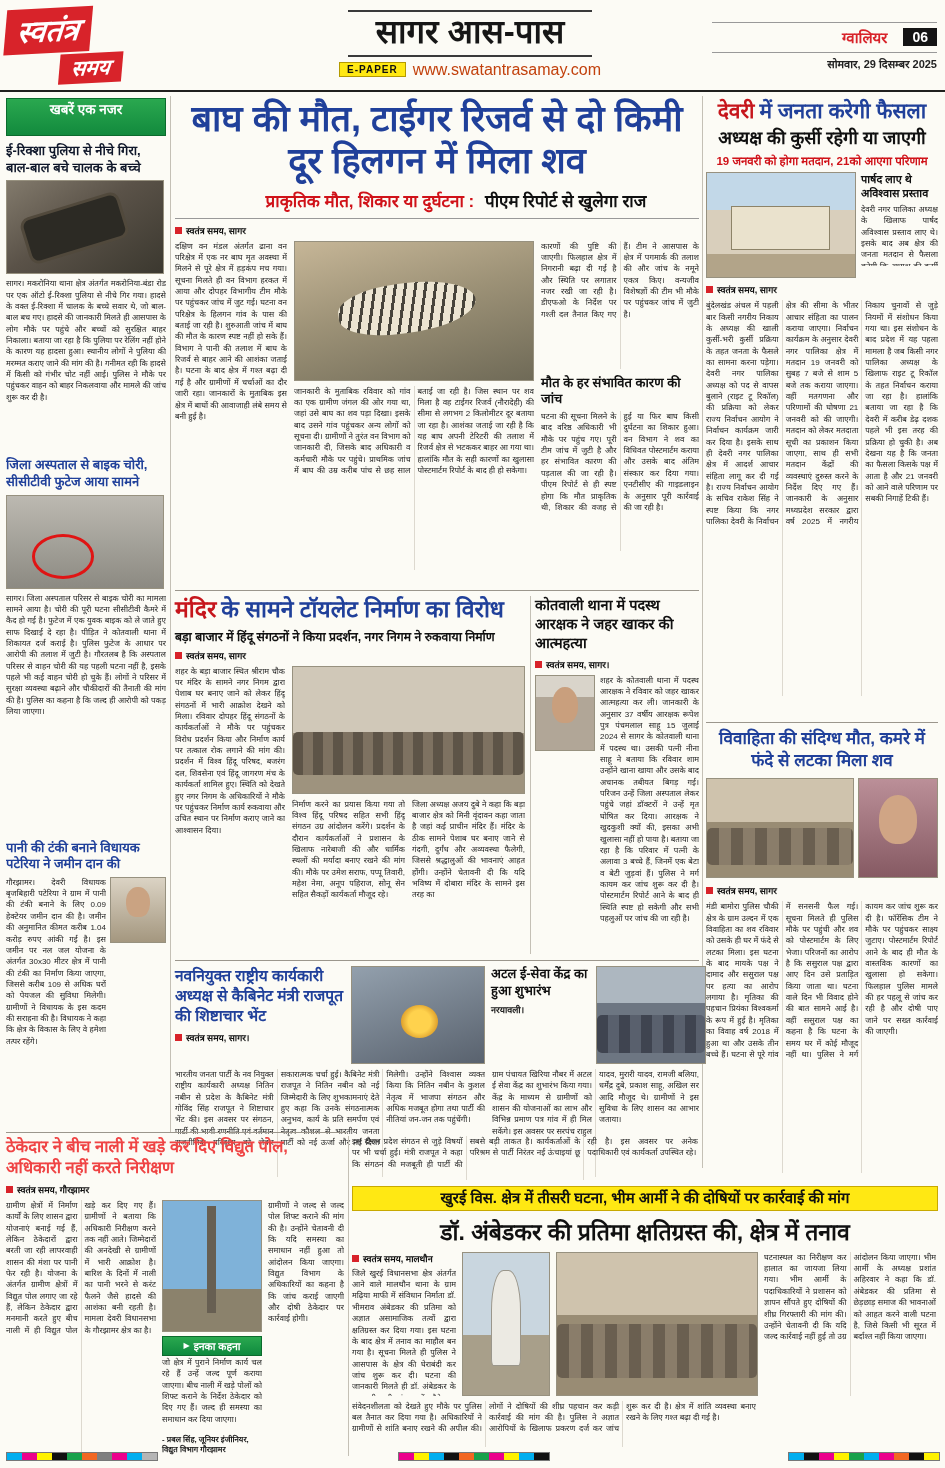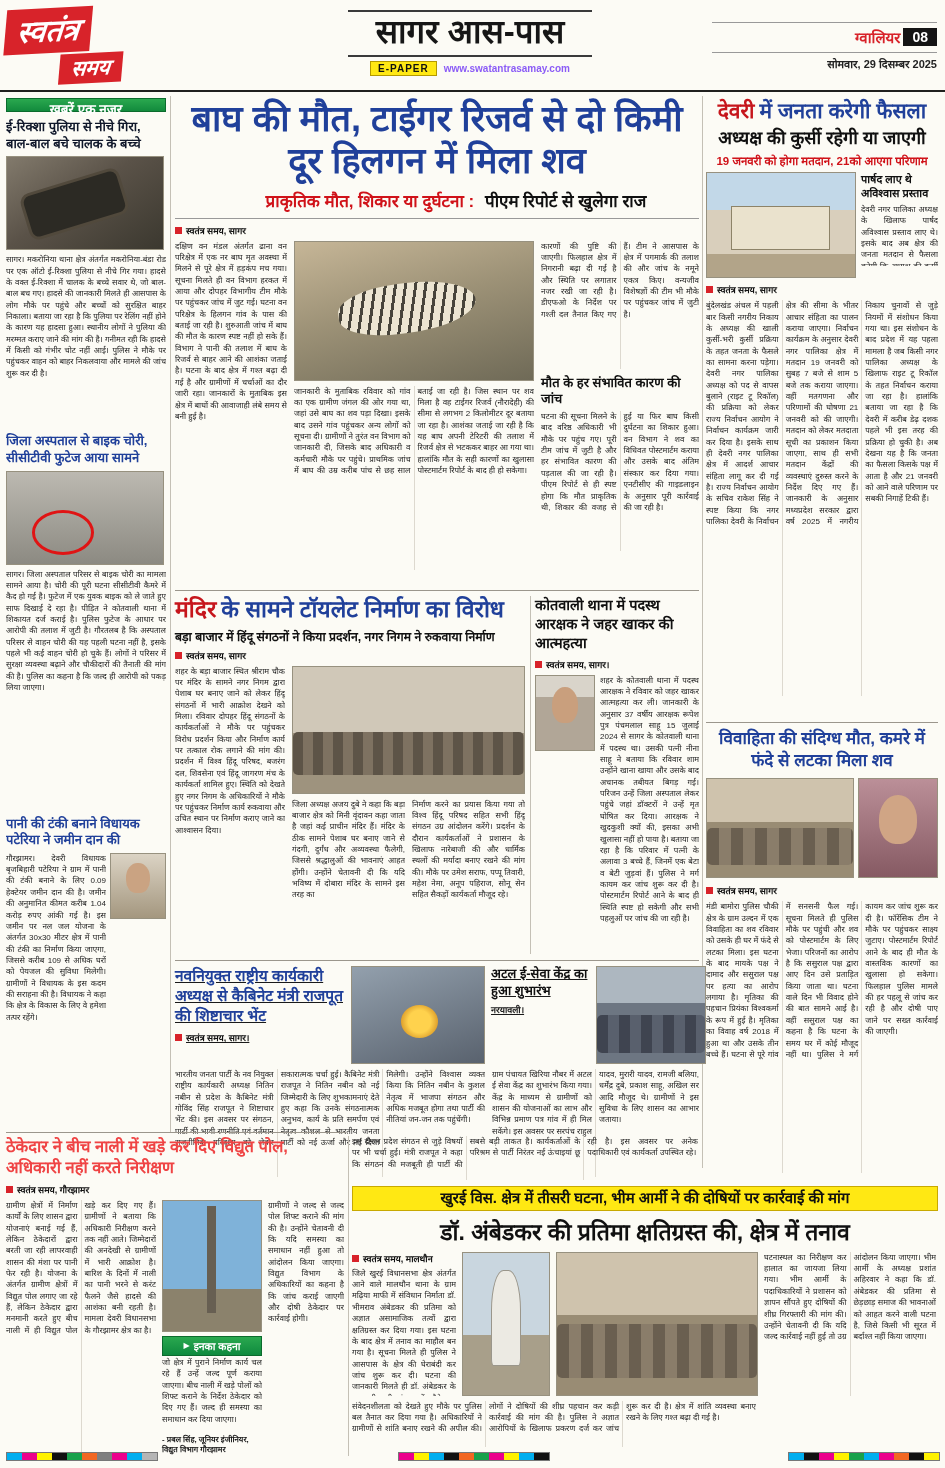--- a/index.html
+++ b/index.html
@@ -18,23 +18,23 @@
   .logo .l1{display:inline-block;background:#d8232a;color:#fff;font-weight:bold;font-style:italic;
     font-size:30px;padding:1px 12px 3px;transform:skewX(-8deg);}
   .logo .l2{display:inline-block;background:#d8232a;color:#fff;font-weight:bold;font-style:italic;
     font-size:21px;padding:0 12px 2px;margin:2px 0 0 52px;transform:skewX(-8deg);}
   .m-center{position:absolute;left:235px;top:10px;width:470px;text-align:center;}
   .m-title{display:inline-block;font-size:33px;font-weight:bold;color:#161616;
     border-top:2px solid #3a3a3a;border-bottom:2px solid #3a3a3a;padding:1px 28px 4px;line-height:1.15;}
   .epaper-row{margin-top:4px;display:flex;justify-content:center;align-items:center;gap:7px;}
   .epaper-chip{background:#ffe813;border:1px solid #b49a00;color:#111;font-size:10px;font-weight:bold;
     letter-spacing:1px;padding:1px 7px;}
-  .site{font-size:10px;font-weight:bold;color:#8b5cf6;}
+  .site{font-size:16px;font-weight:normal;color:#c2410c;}
   .m-right{position:absolute;right:8px;top:22px;width:225px;text-align:right;}
-  .ed-row{border-top:1px solid #999;padding-top:4px;display:flex;justify-content:flex-end;align-items:center;gap:3px;}
+  .ed-row{border-top:1px solid #999;padding-top:4px;display:flex;justify-content:flex-end;align-items:center;gap:16px;}
   .ed-city{color:#d8232a;font-size:15px;font-weight:bold;}
   .pg-chip{background:#141414;color:#fff;font-size:14px;font-weight:bold;padding:1px 9px;}
   .date-row{margin-top:5px;border-top:1px solid #999;padding-top:3px;font-size:11px;font-weight:bold;color:#222;}
 
   
   .body-text{font-size:8px;line-height:1.42;text-align:justify;color:#242424;overflow:hidden;}
   .cols2{column-count:2;column-gap:7px;column-rule:1px solid #ddd9cf;}
   .cols3{column-count:3;column-gap:7px;column-rule:1px solid #ddd9cf;}
   .byline{display:flex;align-items:center;gap:4px;font-weight:bold;font-size:9px;color:#111;}
   .byline .sq{width:7px;height:7px;background:#d8232a;flex:0 0 auto;}
@@ -76,21 +76,21 @@
   .ph-crowd2::after{content:"";position:absolute;left:0;bottom:12%;width:100%;height:38%;
     background:repeating-linear-gradient(90deg,#6a5f50 0 12px,#8a7d6a 12px 24px);border-radius:5px;}
   .ph-pole{background:linear-gradient(180deg,#7fb2d9 0 68%,#8b826c 68%);}
   .ph-pole::after{content:"";position:absolute;left:45%;top:4%;width:9%;height:82%;background:#675f52;}
   .ph-statue{background:linear-gradient(180deg,#c9d6df 0 58%,#a89f8a 58%);}
   .ph-statue::after{content:"";position:absolute;left:33%;top:12%;width:32%;height:66%;
     background:#eceae3;border-radius:42% 42% 8% 8%;border:1px solid #9a968b;}
 
   
   .briefs-header{background:linear-gradient(#2aa84f,#128a3d);border:1px solid #0b6b2d;color:#fff;
-    text-align:center;font-size:13.5px;font-weight:bold;line-height:21px;height:14px;}
+    text-align:center;font-size:13.5px;font-weight:bold;line-height:21px;height:38px;}
   .brief-h{font-size:13px;font-weight:bold;line-height:1.28;margin:7px 0 4px;}
   .maroon{color:#0f172a;}
   .blue{color:#20409a;}
   .red{color:#c6161c;}
   .tiger-h{font-size:36px;font-weight:bold;color:#20409a;text-align:center;line-height:1.16;}
   .tiger-deck{text-align:center;margin-top:7px;padding-bottom:6px;border-bottom:1px solid #999;
     font-size:17px;font-weight:bold;}
   .tiger-deck .dk-red{color:#d01219;padding-left:38px;}
   .tiger-deck .dk-blk{color:#101010;margin-left:6px;}
   .sub-head{font-size:13px;font-weight:bold;color:#101010;line-height:1.25;margin:6px 0 4px;}
@@ -136,21 +136,21 @@
     <div class="m-title">सागर आस-पास</div>
     <div class="epaper-row">
       <span class="epaper-chip">E-PAPER</span>
       <span class="site">www.swatantrasamay.com</span>
     </div>
   </div>
 
   <div class="m-right">
     <div class="ed-row">
       <span class="ed-city">ग्वालियर</span>
-      <span class="pg-chip">08</span>
+      <span class="pg-chip">06</span>
     </div>
     <div class="date-row">सोमवार, 29 दिसम्बर 2025</div>
   </div>
 
   <div class="mast-rule"></div>
 
   <div class="abs" style="left:6px;top:98px;width:160px;height:1032px;overflow:hidden;">
     <div class="briefs-header">खबरें एक नजर</div>
 
     <div class="brief-h maroon">ई-रिक्शा पुलिया से नीचे गिरा, बाल-बाल बचे चालक के बच्चे</div>
@@ -239,22 +239,22 @@
     <div class="toilet-deck">बड़ा बाजार में हिंदू संगठनों ने किया प्रदर्शन, नगर निगम ने रुकवाया निर्माण</div>
     <div class="byline" style="margin:4px 0 4px;">
       <span class="sq"></span>
       <span>स्वतंत्र समय, सागर</span>
     </div>
     <div style="display:flex;gap:7px;">
       <div class="body-text" style="width:110px;height:278px;flex:0 0 auto;">शहर के बड़ा बाजार स्थित श्रीराम चौक पर मंदिर के सामने नगर निगम द्वारा पेशाब घर बनाए जाने को लेकर हिंदू संगठनों में भारी आक्रोश देखने को मिला। रविवार दोपहर हिंदू संगठनों के कार्यकर्ताओं ने मौके पर पहुंचकर विरोध प्रदर्शन किया और निर्माण कार्य पर तत्काल रोक लगाने की मांग की। प्रदर्शन में विश्व हिंदू परिषद, बजरंग दल, शिवसेना एवं हिंदू जागरण मंच के कार्यकर्ता शामिल हुए। स्थिति को देखते हुए नगर निगम के अधिकारियों ने मौके पर पहुंचकर निर्माण कार्य रुकवाया और उचित स्थान पर निर्माण कराए जाने का आश्वासन दिया।</div>
       <div style="width:233px;flex:0 0 auto;">
         <div class="photo ph-protest" style="width:233px;height:128px;"></div>
         <div style="display:flex;gap:7px;margin-top:5px;">
+          <div class="body-text" style="width:113px;height:144px;">निर्माण करने का प्रयास किया गया तो विश्व हिंदू परिषद सहित सभी हिंदू संगठन उग्र आंदोलन करेंगे। प्रदर्शन के दौरान कार्यकर्ताओं ने प्रशासन के खिलाफ नारेबाजी की और धार्मिक स्थलों की मर्यादा बनाए रखने की मांग की। मौके पर उमेश सराफ, पप्पू तिवारी, महेश नेमा, अनूप पहिराज, सोनू सेन सहित सैकड़ों कार्यकर्ता मौजूद रहे।</div>
           <div class="body-text" style="width:113px;height:144px;">जिला अध्यक्ष अजय दुबे ने कहा कि बड़ा बाजार क्षेत्र को मिनी वृंदावन कहा जाता है जहां कई प्राचीन मंदिर हैं। मंदिर के ठीक सामने पेशाब घर बनाए जाने से गंदगी, दुर्गंध और अव्यवस्था फैलेगी, जिससे श्रद्धालुओं की भावनाएं आहत होंगी। उन्होंने चेतावनी दी कि यदि भविष्य में दोबारा मंदिर के सामने इस तरह का</div>
-          <div class="body-text" style="width:113px;height:144px;">निर्माण करने का प्रयास किया गया तो विश्व हिंदू परिषद सहित सभी हिंदू संगठन उग्र आंदोलन करेंगे। प्रदर्शन के दौरान कार्यकर्ताओं ने प्रशासन के खिलाफ नारेबाजी की और धार्मिक स्थलों की मर्यादा बनाए रखने की मांग की। मौके पर उमेश सराफ, पप्पू तिवारी, महेश नेमा, अनूप पहिराज, सोनू सेन सहित सैकड़ों कार्यकर्ता मौजूद रहे।</div>
         </div>
       </div>
     </div>
   </div>
 
   <div class="vrule" style="left:530px;top:596px;height:358px;"></div>
 
   <div class="abs" style="left:535px;top:596px;width:164px;">
     <div class="constable-h">कोतवाली थाना में पदस्थ आरक्षक ने जहर खाकर की आत्महत्या</div>
     <div class="byline" style="margin:5px 0 4px;">
@@ -263,21 +263,21 @@
     </div>
     <div>
       <div class="photo ph-portrait" style="width:60px;height:76px;float:left;margin:0 5px 3px 0;"></div>
       <div class="body-text" style="height:262px;">शहर के कोतवाली थाना में पदस्थ आरक्षक ने रविवार को जहर खाकर आत्महत्या कर ली। जानकारी के अनुसार 37 वर्षीय आरक्षक रूपेश पुत्र पंचमलाल साहू 15 जुलाई 2024 से सागर के कोतवाली थाना में पदस्थ था। उसकी पत्नी नीना साहू ने बताया कि रविवार शाम उन्होंने खाना खाया और उसके बाद अचानक तबीयत बिगड़ गई। परिजन उन्हें जिला अस्पताल लेकर पहुंचे जहां डॉक्टरों ने उन्हें मृत घोषित कर दिया। आरक्षक ने खुदकुशी क्यों की, इसका अभी खुलासा नहीं हो पाया है। बताया जा रहा है कि परिवार में पत्नी के अलावा 3 बच्चे हैं, जिनमें एक बेटा व बेटी जुड़वां हैं। पुलिस ने मर्ग कायम कर जांच शुरू कर दी है। पोस्टमार्टम रिपोर्ट आने के बाद ही स्थिति स्पष्ट हो सकेगी और सभी पहलुओं पर जांच की जा रही है।</div>
     </div>
   </div>
 
   <div class="hrule" style="left:175px;top:960px;width:524px;"></div>
 
   <div class="abs" style="left:175px;top:966px;width:524px;">
-    <div style="display:flex;gap:6px;text-decoration:underline;">
+    <div style="display:flex;gap:6px;">
       <div style="width:170px;flex:0 0 auto;">
         <div class="rajput-h">नवनियुक्त राष्ट्रीय कार्यकारी अध्यक्ष से कैबिनेट मंत्री राजपूत की शिष्टाचार भेंट</div>
         <div class="byline" style="margin-top:5px;">
           <span class="sq"></span>
           <span>स्वतंत्र समय, सागर।</span>
         </div>
       </div>
       <div class="photo ph-meeting" style="width:134px;height:98px;flex:0 0 auto;"></div>
       <div style="width:99px;flex:0 0 auto;">
         <div class="atal-h">अटल ई-सेवा केंद्र का हुआ शुभारंभ</div>

